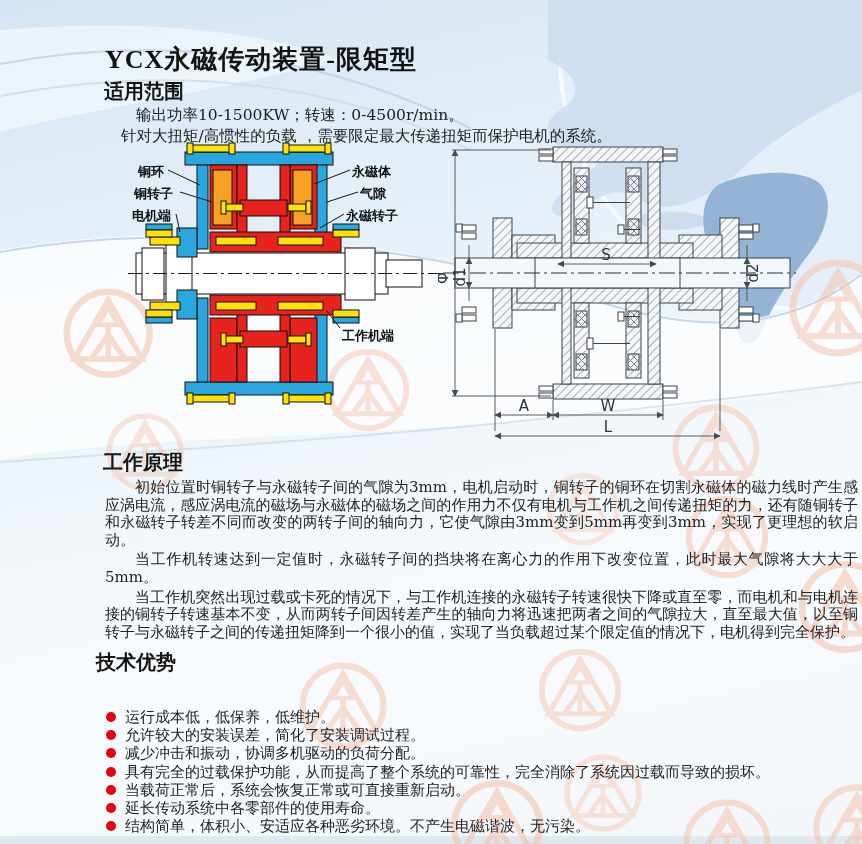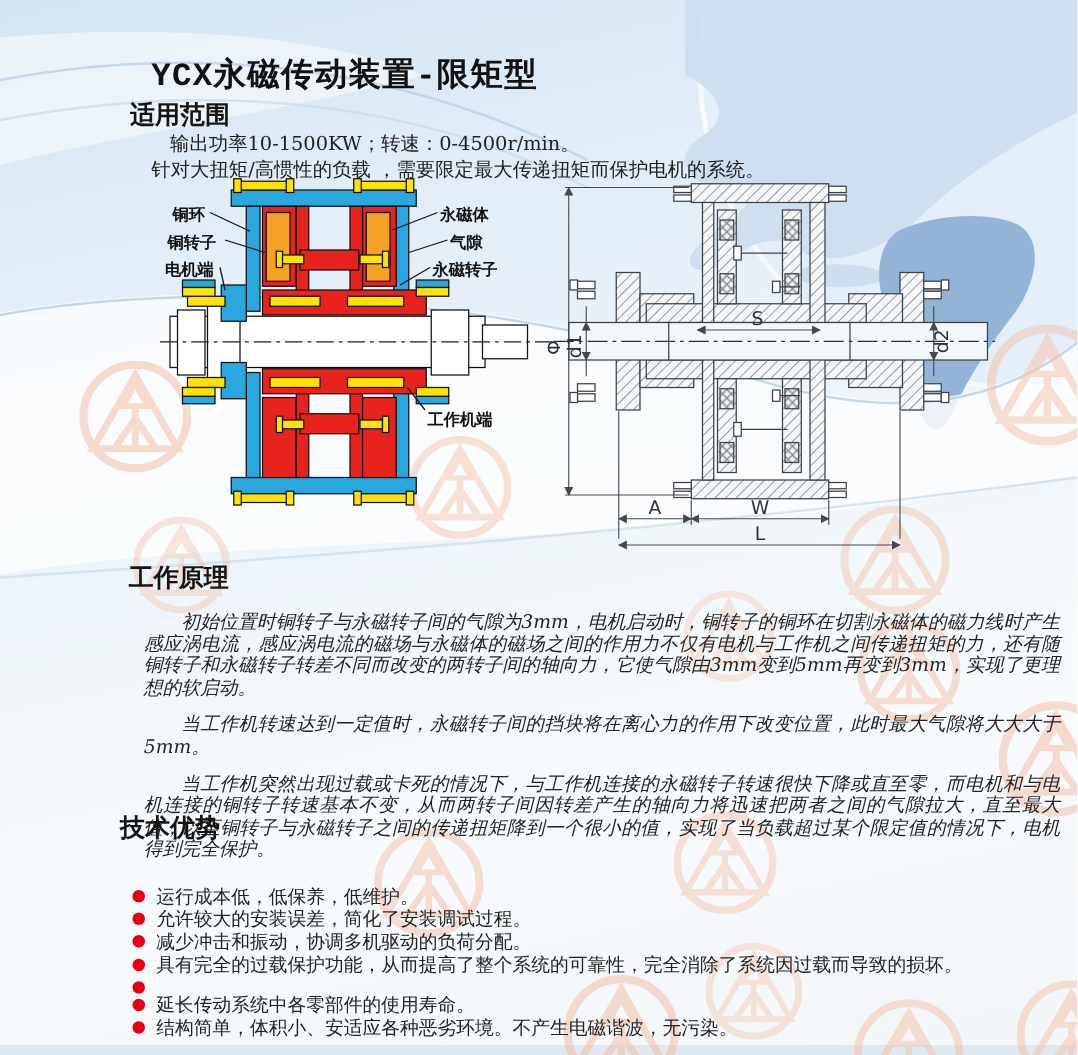--- a/index.html
+++ b/index.html
@@ -1,31 +1,31 @@
 <!DOCTYPE html>
 <html><head>
 <meta charset="utf-8">
 <style>
   html,body{margin:0;padding:0;background:#ffffff;}
   .page{position:relative;width:862px;height:844px;overflow:hidden;
         background:linear-gradient(168deg,#d4e4f2 0%,#e2edf7 22%,#eef5fa 48%,#f8fbfd 72%,#f2f6f9 100%);
         font-family:"DejaVu Serif","Liberation Serif",serif;color:#1e1e1e;}
   svg{display:block;}
   .abs{position:absolute;}
-  .title{left:121px;top:42px;font-family:Liberation Mono, monospace;
+  .title{left:105px;top:42px;font-family:Liberation Serif, serif;
          font-weight:900;font-size:26px;letter-spacing:1px;color:#121212;white-space:nowrap;}
   .h2{font-family:"DejaVu Sans","Liberation Sans",sans-serif;font-weight:900;font-size:20px;color:#141414;white-space:nowrap;}
   #scope-heading{left:104px;top:78px;}
   #principle-heading{left:103px;top:449px;}
   #advantages-heading{left:96px;top:649px;}
   .scope-line{font-size:15.5px;color:#202020;white-space:nowrap;}
   #scope-line1{left:136px;top:105px;}
   #scope-line2{left:121px;top:126px;}
   .bodytext{left:103px;top:477px;width:757px;font-size:15px;line-height:17.6px;text-align:justify;color:#222;}
-  .bodytext p{margin:12px;text-indent:2em;font-style:italic;}
+  .bodytext p{margin:2px;text-indent:2em;}
   .bullets{left:106px;top:677px;width:754px;font-size:15px;line-height:18.2px;color:#222;margin-top:31px;}
   .bullet{display:flex;gap:9px;}
   .dot{flex:none;width:10px;height:10px;border-radius:50%;margin-top:4px;background:#e60012;}
   .btext{text-align:justify;}
 </style>
 </head>
 <body>
 
 <div class="page">
 
@@ -322,20 +322,21 @@
     <div class="bullet">
         <span class="dot"></span>
         <span class="btext">减少冲击和振动，协调多机驱动的负荷分配。</span>
       </div>
     <div class="bullet">
         <span class="dot"></span>
         <span class="btext">具有完全的过载保护功能，从而提高了整个系统的可靠性，完全消除了系统因过载而导致的损坏。</span>
       </div>
     <div class="bullet">
         <span class="dot"></span>
+        <span class="btext">当载荷正常后，系统会恢复正常或可直接重新启动。</span>
       </div>
     <div class="bullet">
         <span class="dot"></span>
         <span class="btext">延长传动系统中各零部件的使用寿命。</span>
       </div>
     <div class="bullet">
         <span class="dot"></span>
         <span class="btext">结构简单，体积小、安适应各种恶劣环境。不产生电磁谐波，无污染。</span>
       </div>
   </div>

